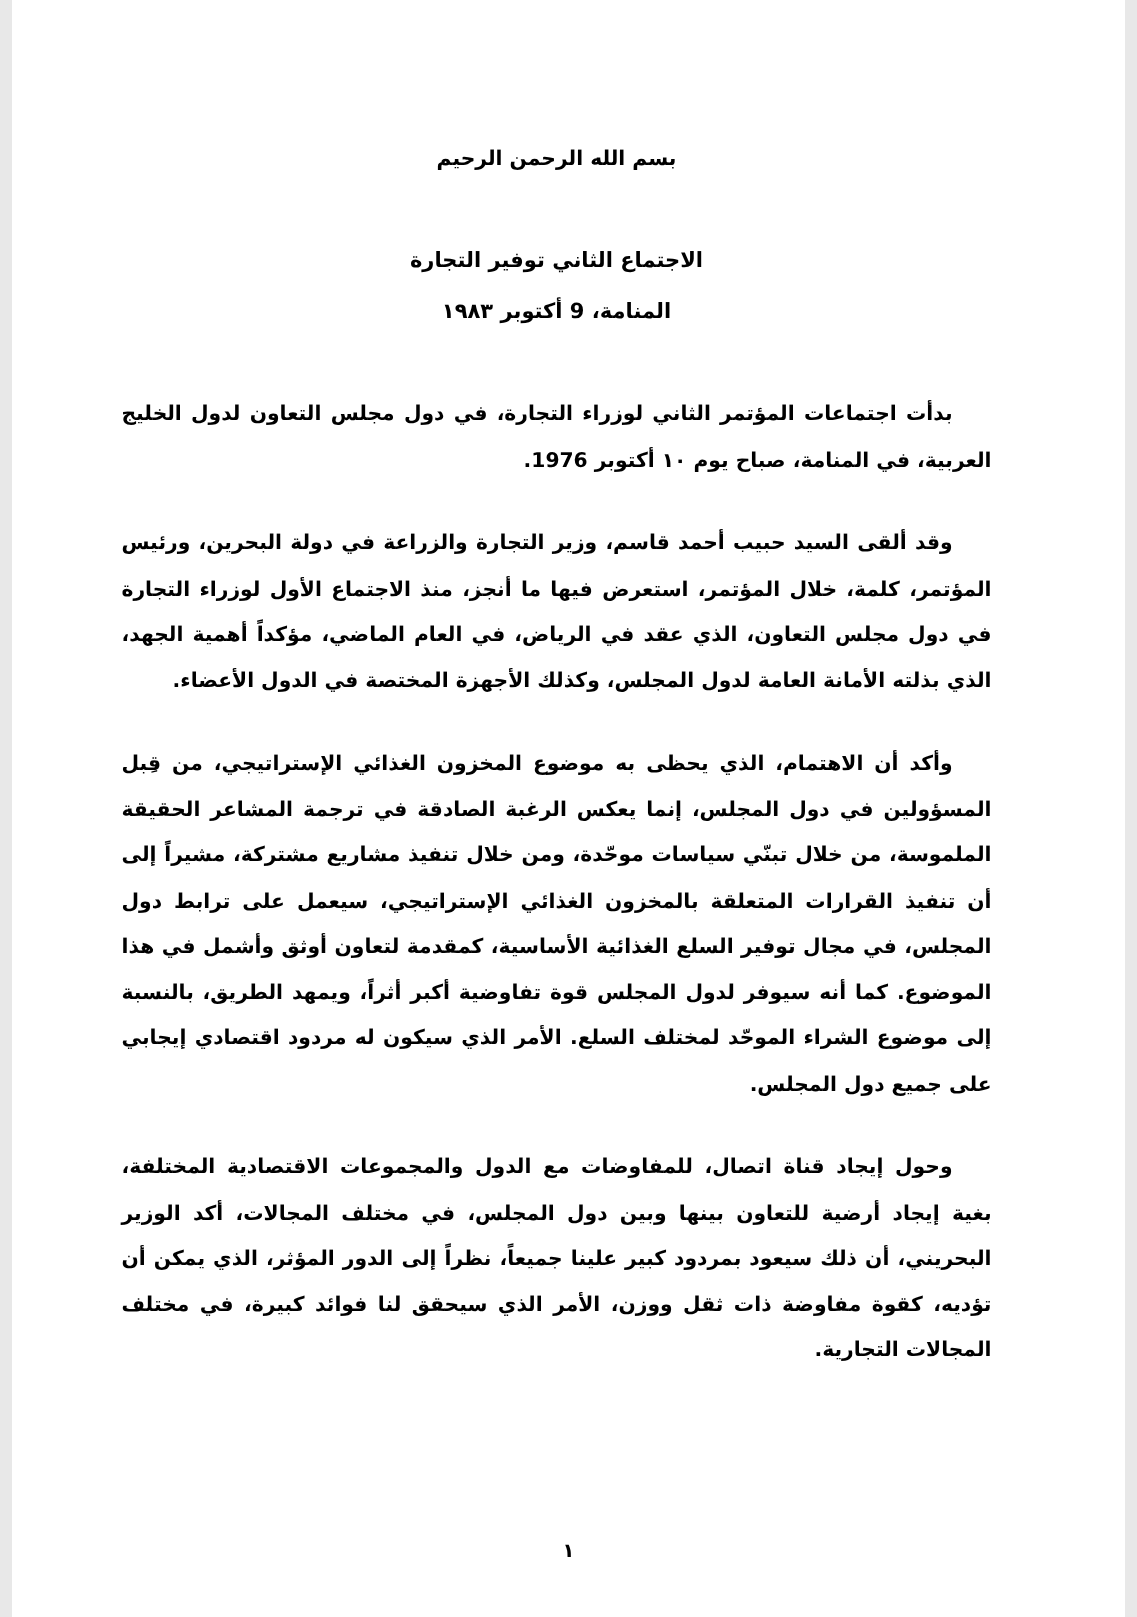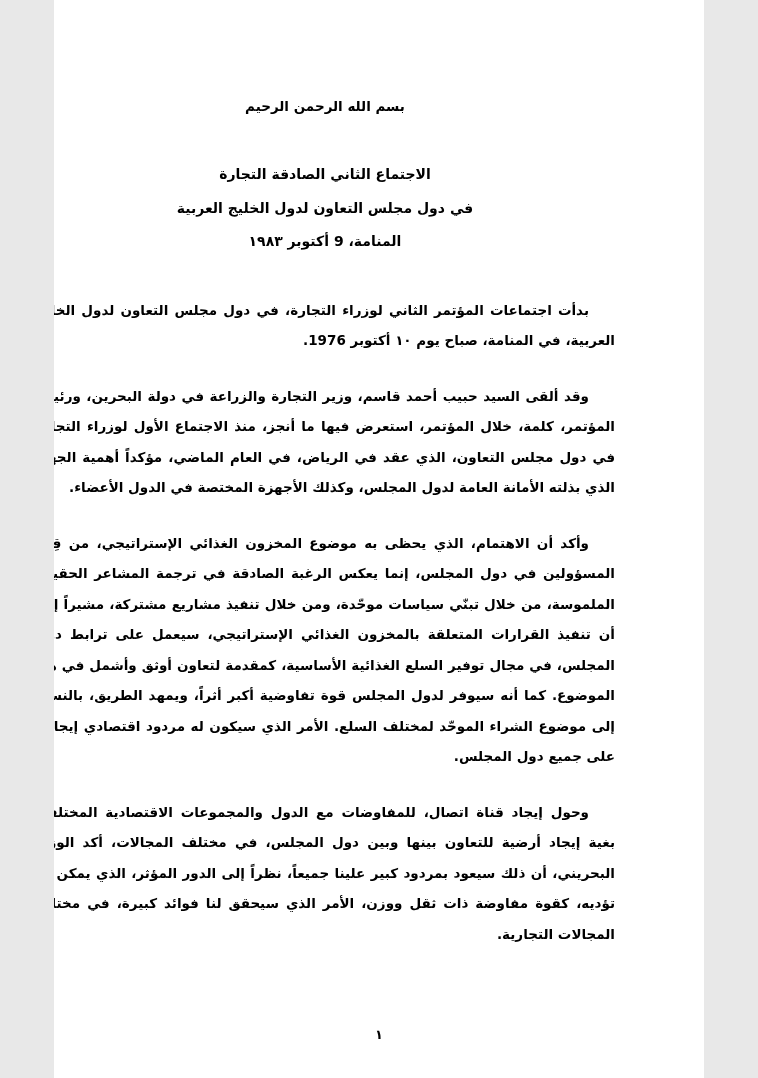--- a/index.html
+++ b/index.html
@@ -1,21 +1,21 @@
 <!DOCTYPE html>
 <html><head>
 <meta charset="utf-8">
 <style>
   html, body {
     margin: 0;
     padding: 0;
     background: #e8e8e8;
   }
   .page {
-    width: 650px;
+    width: 742px;
     height: 1078px;
     margin: 0 auto;
     background: #ffffff;
     position: relative;
     overflow: hidden;
     font-family: "DejaVu Sans", sans-serif;
     color: #000000;
   }
   .content {
     position: absolute;
@@ -62,22 +62,21 @@
 </style>
 </head>
 <body>
 
 <div class="page">
   <div class="content" dir="rtl">
 
     <div class="basmala">بسم الله الرحمن الرحيم</div>
 
     <div class="title-block">
-      <div>الاجتماع الثاني الصادقة التجارة</div>
-      <div>في دول مجلس التعاون لدول الخليج العربية</div>
+      <div>الاجتماع الثاني توفير التجارة</div>
       <div>المنامة، 9 أكتوبر ١٩٨٣</div>
     </div>
 
     <div class="body-block">
       <p class="par">بدأت اجتماعات المؤتمر الثاني لوزراء التجارة، في دول مجلس التعاون لدول الخليج العربية، في المنامة، صباح يوم ١٠ أكتوبر 1976.</p>
       <p class="par">وقد ألقى السيد حبيب أحمد قاسم، وزير التجارة والزراعة في دولة البحرين، ورئيس المؤتمر، كلمة، خلال المؤتمر، استعرض فيها ما أنجز، منذ الاجتماع الأول لوزراء التجارة في دول مجلس التعاون، الذي عقد في الرياض، في العام الماضي، مؤكداً أهمية الجهد، الذي بذلته الأمانة العامة لدول المجلس، وكذلك الأجهزة المختصة في الدول الأعضاء.</p>
       <p class="par">وأكد أن الاهتمام، الذي يحظى به موضوع المخزون الغذائي الإستراتيجي، من قِبل المسؤولين في دول المجلس، إنما يعكس الرغبة الصادقة في ترجمة المشاعر الحقيقة الملموسة، من خلال تبنّي سياسات موحّدة، ومن خلال تنفيذ مشاريع مشتركة، مشيراً إلى أن تنفيذ القرارات المتعلقة بالمخزون الغذائي الإستراتيجي، سيعمل على ترابط دول المجلس، في مجال توفير السلع الغذائية الأساسية، كمقدمة لتعاون أوثق وأشمل في هذا الموضوع. كما أنه سيوفر لدول المجلس قوة تفاوضية أكبر أثراً، ويمهد الطريق، بالنسبة إلى موضوع الشراء الموحّد لمختلف السلع. الأمر الذي سيكون له مردود اقتصادي إيجابي على جميع دول المجلس.</p>
       <p class="par">وحول إيجاد قناة اتصال، للمفاوضات مع الدول والمجموعات الاقتصادية المختلفة، بغية إيجاد أرضية للتعاون بينها وبين دول المجلس، في مختلف المجالات، أكد الوزير البحريني، أن ذلك سيعود بمردود كبير علينا جميعاً، نظراً إلى الدور المؤثر، الذي يمكن أن تؤديه، كقوة مفاوضة ذات ثقل ووزن، الأمر الذي سيحقق لنا فوائد كبيرة، في مختلف المجالات التجارية.</p>
     </div>
 

